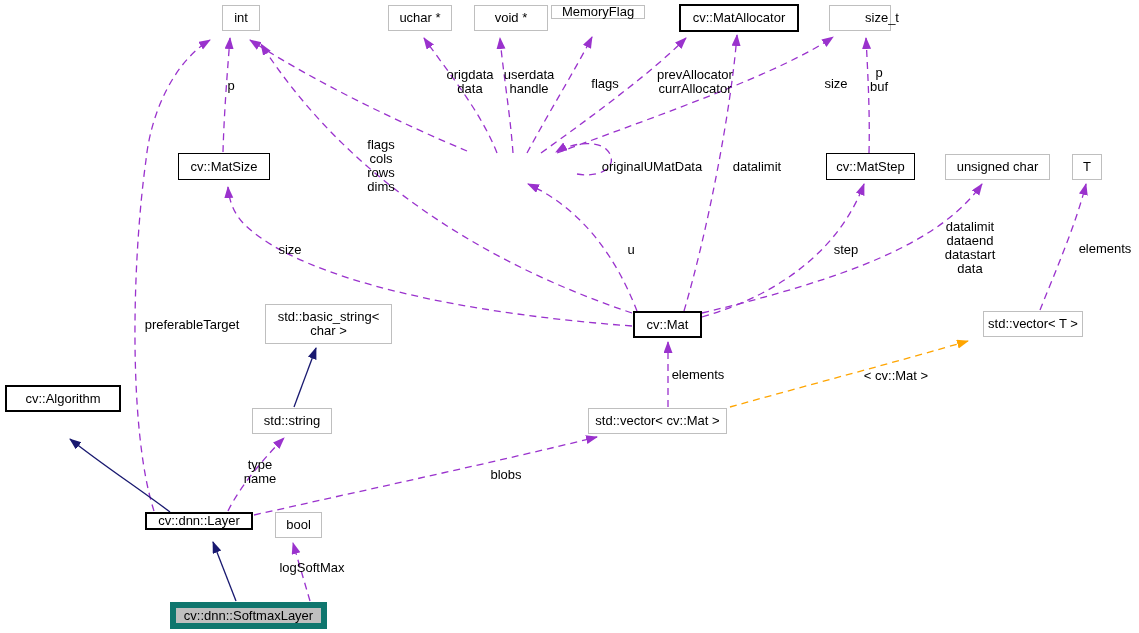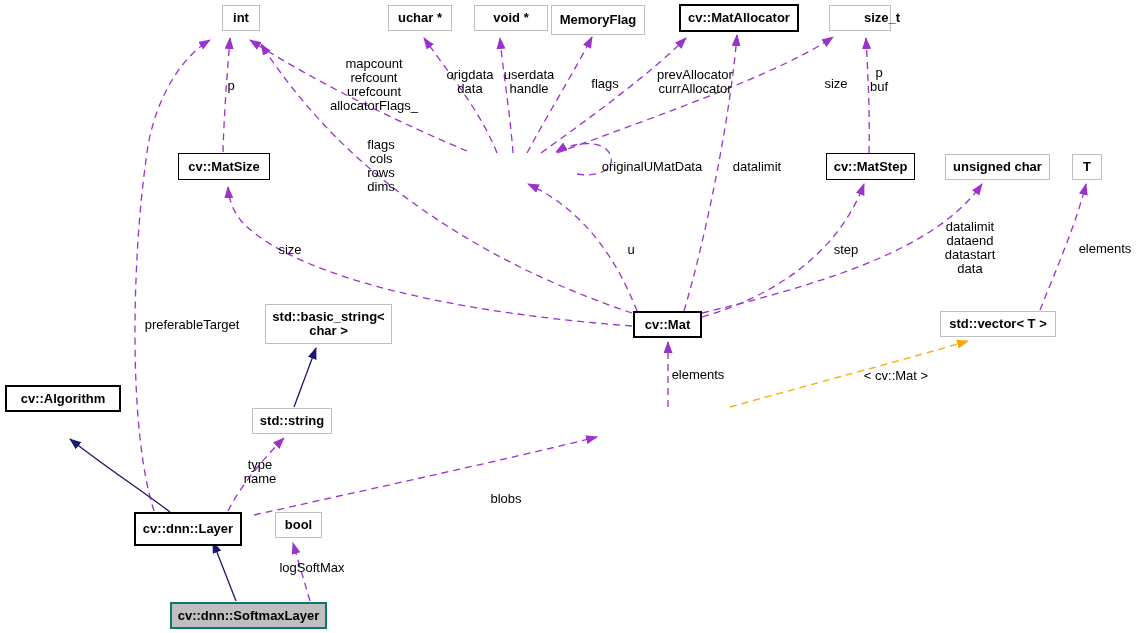--- a/index.html
+++ b/index.html
@@ -6,25 +6,24 @@
   #canvas{
     position:relative;width:1139px;height:633px;background:#ffffff;overflow:hidden;
     font-family:"Liberation Sans","DejaVu Sans",sans-serif;
   }
   #edges{position:absolute;left:0;top:0;width:1139px;height:633px;}
   .node{
     position:absolute;display:flex;align-items:center;justify-content:center;
     background:#ffffff;border:1px solid #bfbfbf;color:#000;
     font-size:13px;line-height:14px;text-align:center;white-space:pre-line;
     box-sizing:border-box;
-    font-weight:bold;
   }
   .node.doc{border:1px solid #000000;}
   .node.bold{border:2px solid #000000;}
-  .node.current{border:2px solid #0f766e;background:#bfbfbf;}
+  .node.current{border:6px solid #0f766e;background:#bfbfbf;}
   .elabel{
     position:absolute;transform:translateX(-50%);
     color:#000;font-size:13px;line-height:14px;text-align:center;white-space:pre-line;
   }
   path.edge{fill:none;stroke:#9a32cd;stroke-width:1.3;stroke-dasharray:7 5;}
   path.edge.orange{stroke:#ffa500;}
   path.edge.solid{stroke:#191970;stroke-dasharray:none;}
 </style>
 </head>
 <body>
@@ -67,47 +66,44 @@
     <path class="edge" d="M 228 511 C 240 486 266 456 284 438" marker-end="url(#ah-p)"></path>
     <path class="edge orange" d="M 730 407 C 812 384 900 361 968 341" marker-end="url(#ah-o)"></path>
     <path class="edge solid" d="M 294 407 L 316 348" marker-end="url(#ah-n)"></path>
     <path class="edge solid" d="M 170 512 C 138 488 100 463 70 439" marker-end="url(#ah-n)"></path>
     <path class="edge solid" d="M 236 601 L 213 542" marker-end="url(#ah-n)"></path>
   </svg>
 
   <div class="node" style="left:222px;top:5px;width:38px;height:26px;">int</div>
   <div class="node" style="left:388px;top:5px;width:64px;height:26px;">uchar *</div>
   <div class="node" style="left:474px;top:5px;width:74px;height:26px;">void *</div>
-  <div class="node" style="left:551px;top:5px;width:94px;height:30px;">MemoryFlag</div>
+  <div class="node" style="left:551px;top:5px;width:94px;height:14px;">MemoryFlag</div>
   <div class="node bold" style="left:679px;top:4px;width:120px;height:28px;">cv::MatAllocator</div>
   <div class="node" style="left:829px;top:5px;width:62px;height:26px;padding-left:44px;">size_t</div>
 
   <div class="node doc" style="left:178px;top:153px;width:92px;height:27px;">cv::MatSize</div>
   <div class="node doc" style="left:826px;top:153px;width:89px;height:27px;">cv::MatStep</div>
   <div class="node" style="left:945px;top:154px;width:105px;height:26px;">unsigned char</div>
   <div class="node" style="left:1072px;top:154px;width:30px;height:26px;">T</div>
 
   <div class="node bold" style="left:633px;top:311px;width:69px;height:27px;">cv::Mat</div>
-  <div class="node" style="left:940px;top:311px;width:116px;height:26px;">std::vector&lt; T &gt;</div>
+  <div class="node" style="left:983px;top:311px;width:100px;height:26px;">std::vector&lt; T &gt;</div>
   <div class="node" style="left:265px;top:304px;width:127px;height:40px;">std::basic_string&lt;
 char &gt;</div>
 
   <div class="node bold" style="left:5px;top:385px;width:116px;height:27px;">cv::Algorithm</div>
   <div class="node" style="left:252px;top:408px;width:80px;height:26px;">std::string</div>
+  <div class="node" style="left:588px;top:408px;width:139px;height:26px;">std::vector&lt; cv::Mat &gt;</div>
 
-  <div class="node bold" style="left:134px;top:512px;width:108px;height:34px;">cv::dnn::Layer</div>
+  <div class="node bold" style="left:145px;top:512px;width:108px;height:18px;">cv::dnn::Layer</div>
   <div class="node" style="left:275px;top:512px;width:47px;height:26px;">bool</div>
 
   <div class="node current" style="left:170px;top:602px;width:157px;height:27px;">cv::dnn::SoftmaxLayer</div>
 
   <div class="elabel" style="left:231px;top:79px;">p</div>
-  <div class="elabel" style="left:374px;top:57px;">mapcount
-refcount
-urefcount
-allocatorFlags_</div>
   <div class="elabel" style="left:470px;top:68px;">origdata
 data</div>
   <div class="elabel" style="left:529px;top:68px;">userdata
 handle</div>
   <div class="elabel" style="left:605px;top:77px;">flags</div>
   <div class="elabel" style="left:695px;top:68px;">prevAllocator
 currAllocator</div>
   <div class="elabel" style="left:836px;top:77px;">size</div>
   <div class="elabel" style="left:879px;top:66px;">p
 buf</div>
@@ -123,16 +119,16 @@
   <div class="elabel" style="left:970px;top:220px;">datalimit
 dataend
 datastart
 data</div>
   <div class="elabel" style="left:1105px;top:242px;">elements</div>
   <div class="elabel" style="left:698px;top:368px;">elements</div>
   <div class="elabel" style="left:896px;top:369px;">&lt; cv::Mat &gt;</div>
   <div class="elabel" style="left:192px;top:318px;">preferableTarget</div>
   <div class="elabel" style="left:260px;top:458px;">type
 name</div>
-  <div class="elabel" style="left:506px;top:468px;margin-top:24px;">blobs</div>
+  <div class="elabel" style="left:506px;top:468px;">blobs</div>
   <div class="elabel" style="left:312px;top:561px;">logSoftMax</div>
 
 </div>
 
 </body></html>

